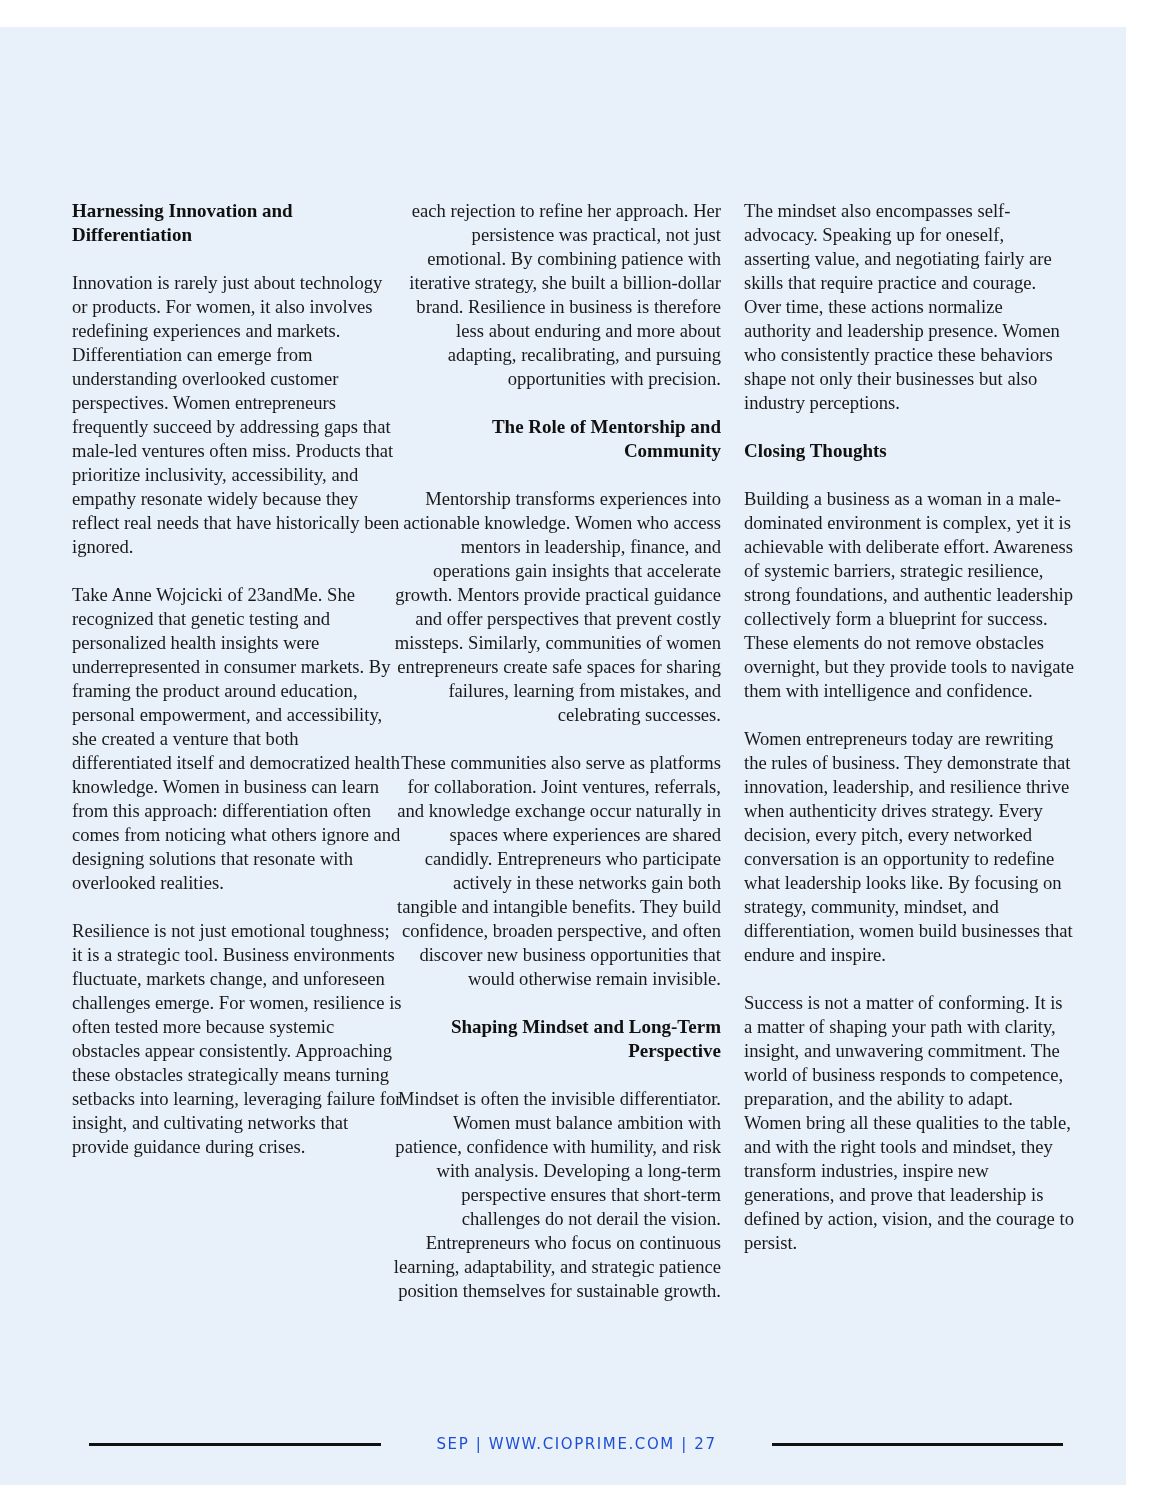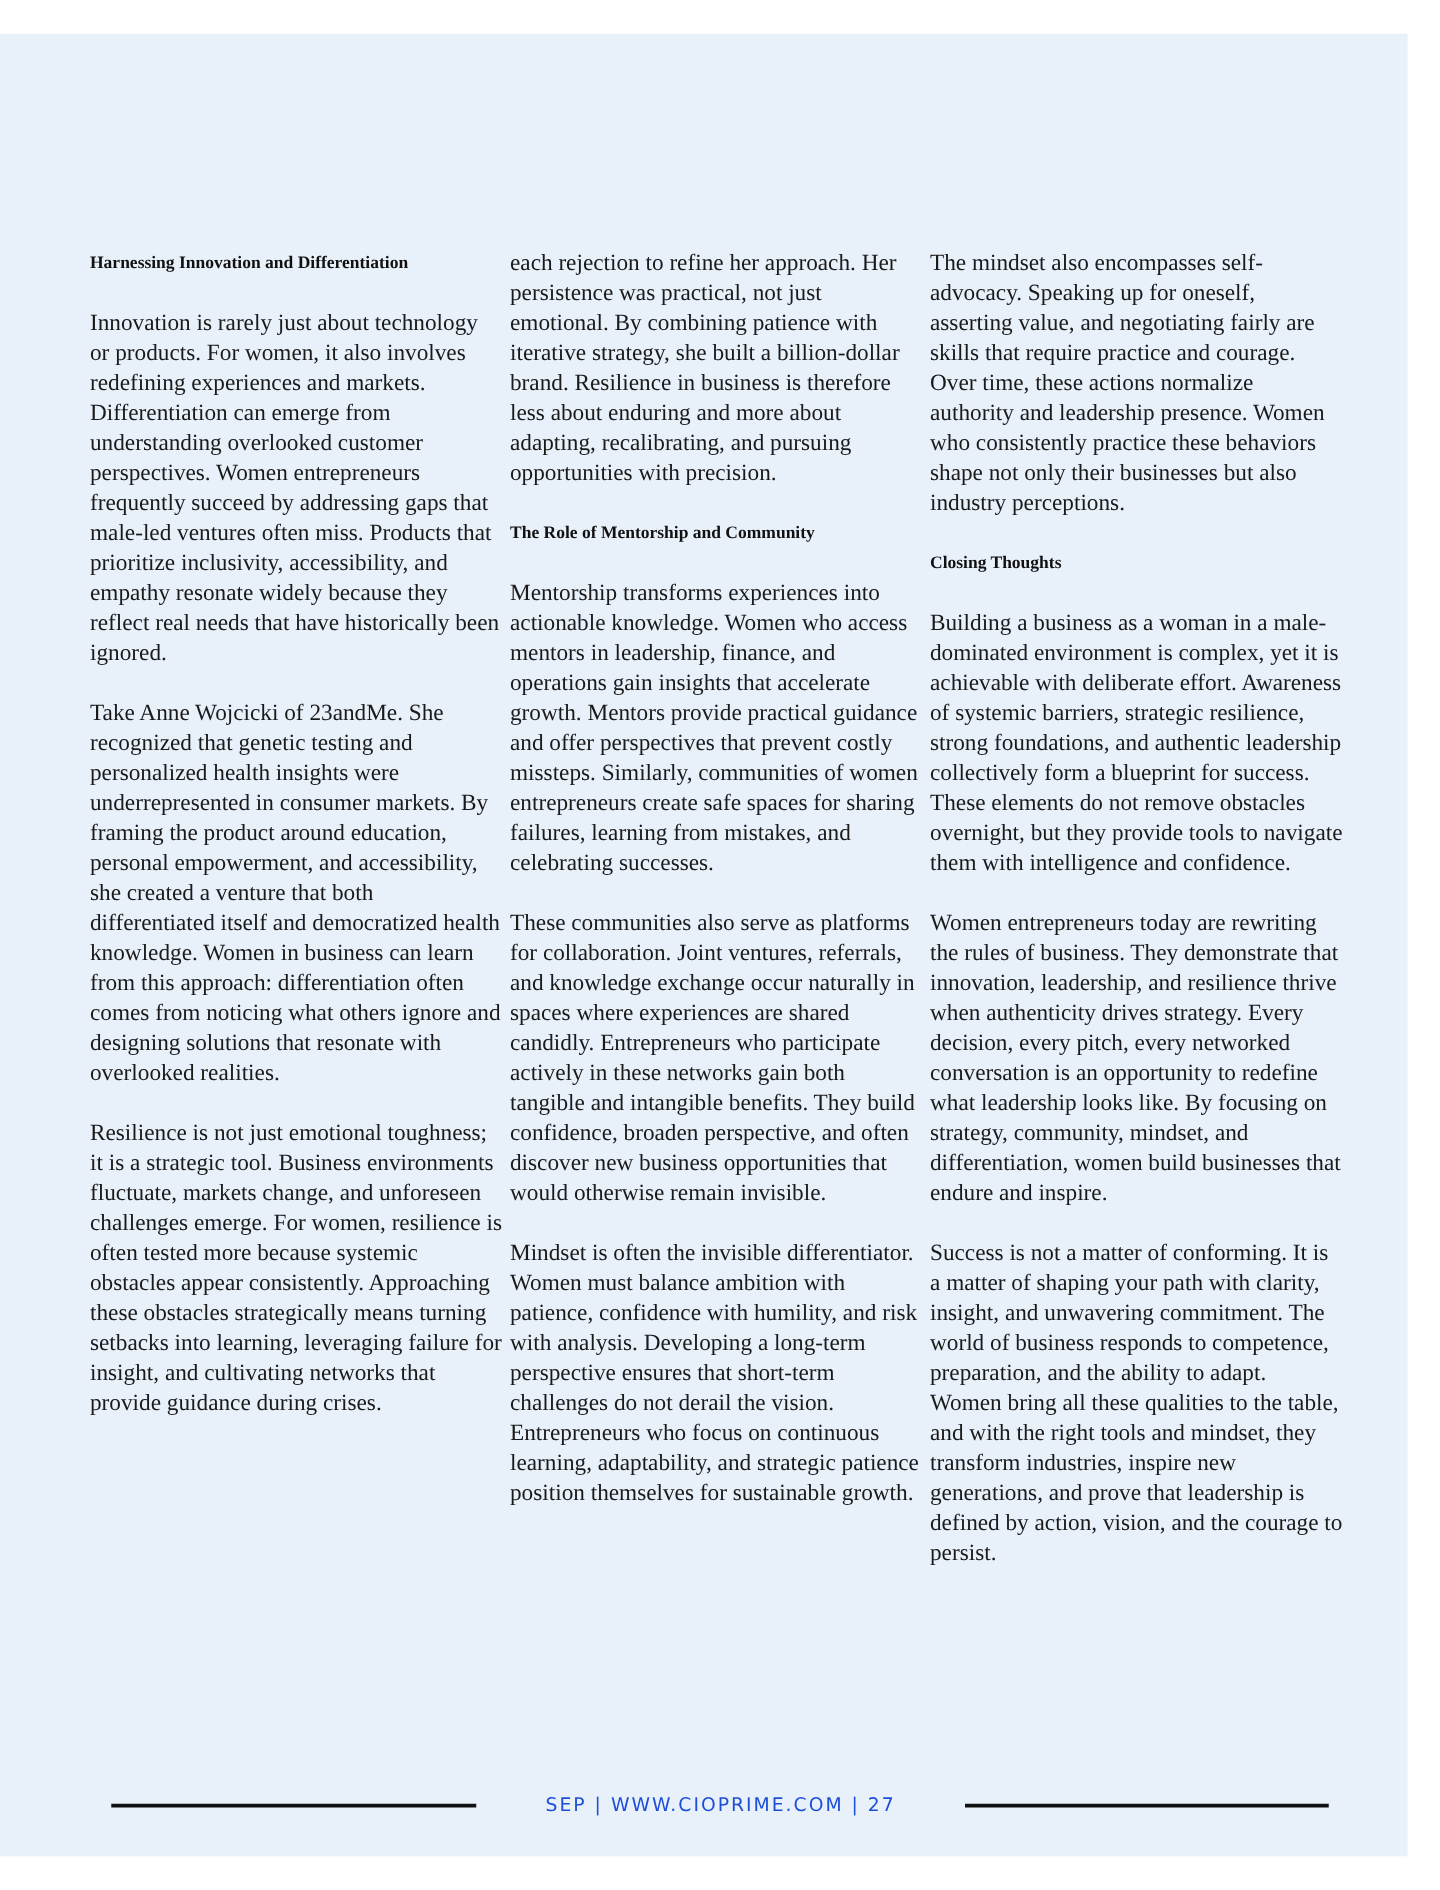--- a/index.html
+++ b/index.html
@@ -24,24 +24,24 @@
   .column {
     position: absolute;
     top: 172px;
     width: 330px;
     font-family: "Liberation Serif", "DejaVu Serif", serif;
     font-size: 18.6px;
     line-height: 24px;
     color: #1a1a1a;
   }
   .col-1 { left: 72px; }
-  .col-2 { left: 408px; }
+  .col-2 { left: 391px; text-align: right; }
   .col-3 { left: 744px; }
   .column h3 {
-    font-size: 14px;
+    font-size: 19px;
     font-weight: bold;
     line-height: 24px;
     margin: 0 0 24px 0;
     color: #111;
     font-family: Liberation Serif, serif;
   }
   .column p {
     margin: 0 0 24px 0;
   }
   .column p:last-child { margin-bottom: 0; }
@@ -83,20 +83,21 @@
     <p>Innovation is rarely just about technology or products. For women, it also involves redefining experiences and markets. Differentiation can emerge from understanding overlooked customer perspectives. Women entrepreneurs frequently succeed by addressing gaps that male-led ventures often miss. Products that prioritize inclusivity, accessibility, and empathy resonate widely because they reflect real needs that have historically been ignored.</p>
     <p>Take Anne Wojcicki of 23andMe. She recognized that genetic testing and personalized health insights were underrepresented in consumer markets. By framing the product around education, personal empowerment, and accessibility, she created a venture that both differentiated itself and democratized health knowledge. Women in business can learn from this approach: differentiation often comes from noticing what others ignore and designing solutions that resonate with overlooked realities.</p>
     <p>Resilience is not just emotional toughness; it is a strategic tool. Business environments fluctuate, markets change, and unforeseen challenges emerge. For women, resilience is often tested more because systemic obstacles appear consistently. Approaching these obstacles strategically means turning setbacks into learning, leveraging failure for insight, and cultivating networks that provide guidance during crises.</p>
   </div>
 
   <div class="column col-2">
     <p>each rejection to refine her approach. Her persistence was practical, not just emotional. By combining patience with iterative strategy, she built a billion-dollar brand. Resilience in business is therefore less about enduring and more about adapting, recalibrating, and pursuing opportunities with precision.</p>
     <h3>The Role of Mentorship and Community</h3>
     <p>Mentorship transforms experiences into actionable knowledge. Women who access mentors in leadership, finance, and operations gain insights that accelerate growth. Mentors provide practical guidance and offer perspectives that prevent costly missteps. Similarly, communities of women entrepreneurs create safe spaces for sharing failures, learning from mistakes, and celebrating successes.</p>
     <p>These communities also serve as platforms for collaboration. Joint ventures, referrals, and knowledge exchange occur naturally in spaces where experiences are shared candidly. Entrepreneurs who participate actively in these networks gain both tangible and intangible benefits. They build confidence, broaden perspective, and often discover new business opportunities that would otherwise remain invisible.</p>
+    <h3>Shaping Mindset and Long-Term Perspective</h3>
     <p>Mindset is often the invisible differentiator. Women must balance ambition with patience, confidence with humility, and risk with analysis. Developing a long-term perspective ensures that short-term challenges do not derail the vision. Entrepreneurs who focus on continuous learning, adaptability, and strategic patience position themselves for sustainable growth.</p>
   </div>
 
   <div class="column col-3">
     <p>The mindset also encompasses self-advocacy. Speaking up for oneself, asserting value, and negotiating fairly are skills that require practice and courage. Over time, these actions normalize authority and leadership presence. Women who consistently practice these behaviors shape not only their businesses but also industry perceptions.</p>
     <h3>Closing Thoughts</h3>
     <p>Building a business as a woman in a male-dominated environment is complex, yet it is achievable with deliberate effort. Awareness of systemic barriers, strategic resilience, strong foundations, and authentic leadership collectively form a blueprint for success. These elements do not remove obstacles overnight, but they provide tools to navigate them with intelligence and confidence.</p>
     <p>Women entrepreneurs today are rewriting the rules of business. They demonstrate that innovation, leadership, and resilience thrive when authenticity drives strategy. Every decision, every pitch, every networked conversation is an opportunity to redefine what leadership looks like. By focusing on strategy, community, mindset, and differentiation, women build businesses that endure and inspire.</p>
     <p>Success is not a matter of conforming. It is a matter of shaping your path with clarity, insight, and unwavering commitment. The world of business responds to competence, preparation, and the ability to adapt. Women bring all these qualities to the table, and with the right tools and mindset, they transform industries, inspire new generations, and prove that leadership is defined by action, vision, and the courage to persist.</p>
   </div>

